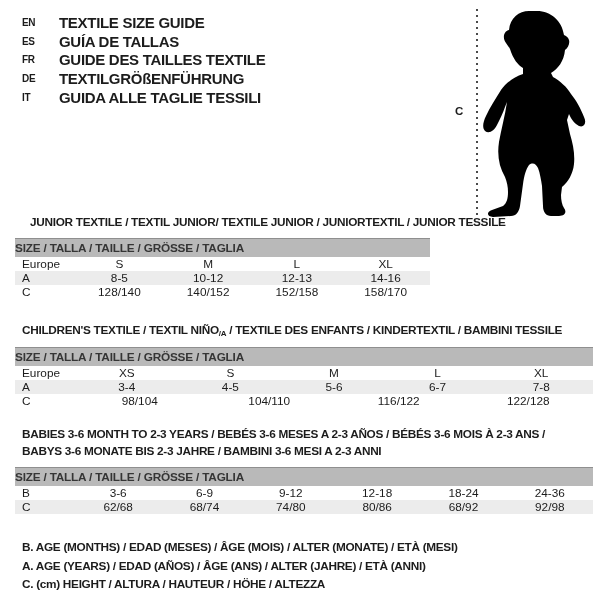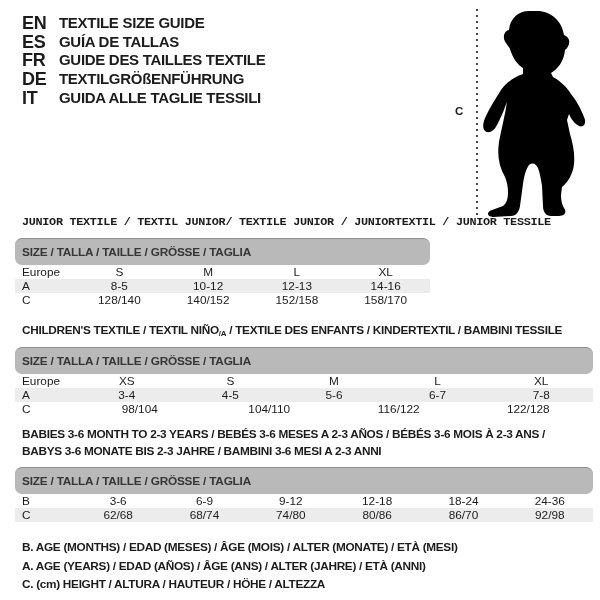--- a/index.html
+++ b/index.html
@@ -6,44 +6,44 @@
   body{
     width:600px;height:600px;background:#ffffff;
     font-family:"Liberation Sans","DejaVu Sans",sans-serif;
     color:#1c1c1c;position:relative;overflow:hidden;
   }
   .abs{position:absolute;}
 
   
   .lang-block{left:22px;top:14px;}
   .lang-row{display:flex;line-height:18.7px;}
-  .lang-code{width:37px;font-weight:700;font-size:18px;letter-spacing:-0.3px;}
+  .lang-code{width:37px;font-weight:700;font-size:10px;letter-spacing:-0.3px;}
   .lang-label{font-weight:700;font-size:15px;letter-spacing:-0.3px;white-space:nowrap;}
 
   
   .measure-line{left:476px;top:9px;width:2px;height:208px;
     background:repeating-linear-gradient(to bottom,#4a4a4a 0 2.5px,transparent 2.5px 6px);}
   .measure-label{left:455px;top:105px;font-weight:700;font-size:11.5px;}
   .baby-svg{left:481px;top:8px;}
 
   
   .section-title{font-weight:700;font-size:11.8px;letter-spacing:-0.3px;white-space:nowrap;}
-  .title-junior{left:22px;top:215px;font-family:Liberation Mono, monospace;}
+  .title-junior{left:30px;top:215px;}
   .title-children{left:22px;top:323px;}
   .title-babies{left:22px;top:426px;line-height:16.8px;}
   .sub{font-size:8px;vertical-align:-2px;}
 
   
   .size-table{left:15px;}
   .t-junior{top:238px;width:415px;}
   .t-children{top:347px;width:578px;}
   .t-babies{top:467px;width:578px;}
-  .t-header{height:27px;background:#b9b9b9;border-top:1px solid #8f8f8f;
-    display:flex;align-items:center;padding-left:7px;box-sizing:border-box;
-    font-weight:700;font-size:11.8px;color:#353535;letter-spacing:-0.2px;border-radius:7px;}
+  .t-header{height:19px;background:#b9b9b9;border-top:1px solid #8f8f8f;
+    display:flex;align-items:center;box-sizing:border-box;
+    font-weight:700;font-size:11.8px;color:#353535;letter-spacing:-0.2px;}
   .t-row{height:14px;display:flex;align-items:center;font-size:11.8px;}
   .t-row.shaded{background:#ececec;}
   .t-label{width:60px;padding-left:7px;box-sizing:border-box;}
   .t-cell{flex:1;text-align:center;}
 
   
   .legend-block{left:22px;top:538px;}
   .legend-line{font-weight:700;font-size:11.8px;letter-spacing:-0.3px;line-height:18.7px;white-space:nowrap;}
 </style>
 </head>
@@ -191,21 +191,21 @@
     <span class="t-cell">12-18</span>
     <span class="t-cell">18-24</span>
     <span class="t-cell">24-36</span>
   </div>
   <div class="t-row shaded">
     <span class="t-label">C</span>
     <span class="t-cell">62/68</span>
     <span class="t-cell">68/74</span>
     <span class="t-cell">74/80</span>
     <span class="t-cell">80/86</span>
-    <span class="t-cell">86/70</span>
+    <span class="t-cell">68/92</span>
     <span class="t-cell">92/98</span>
   </div>
 </div>
 
 <div class="abs legend-block">
   <div class="legend-line">B. AGE (MONTHS) / EDAD (MESES) / ÂGE (MOIS) / ALTER (MONATE) / ETÀ (MESI)</div>
   <div class="legend-line">A. AGE (YEARS) / EDAD (AÑOS) / ÂGE (ANS) / ALTER (JAHRE) / ETÀ (ANNI)</div>
   <div class="legend-line">C. (cm) HEIGHT / ALTURA / HAUTEUR / HÖHE / ALTEZZA</div>
 </div>
 

